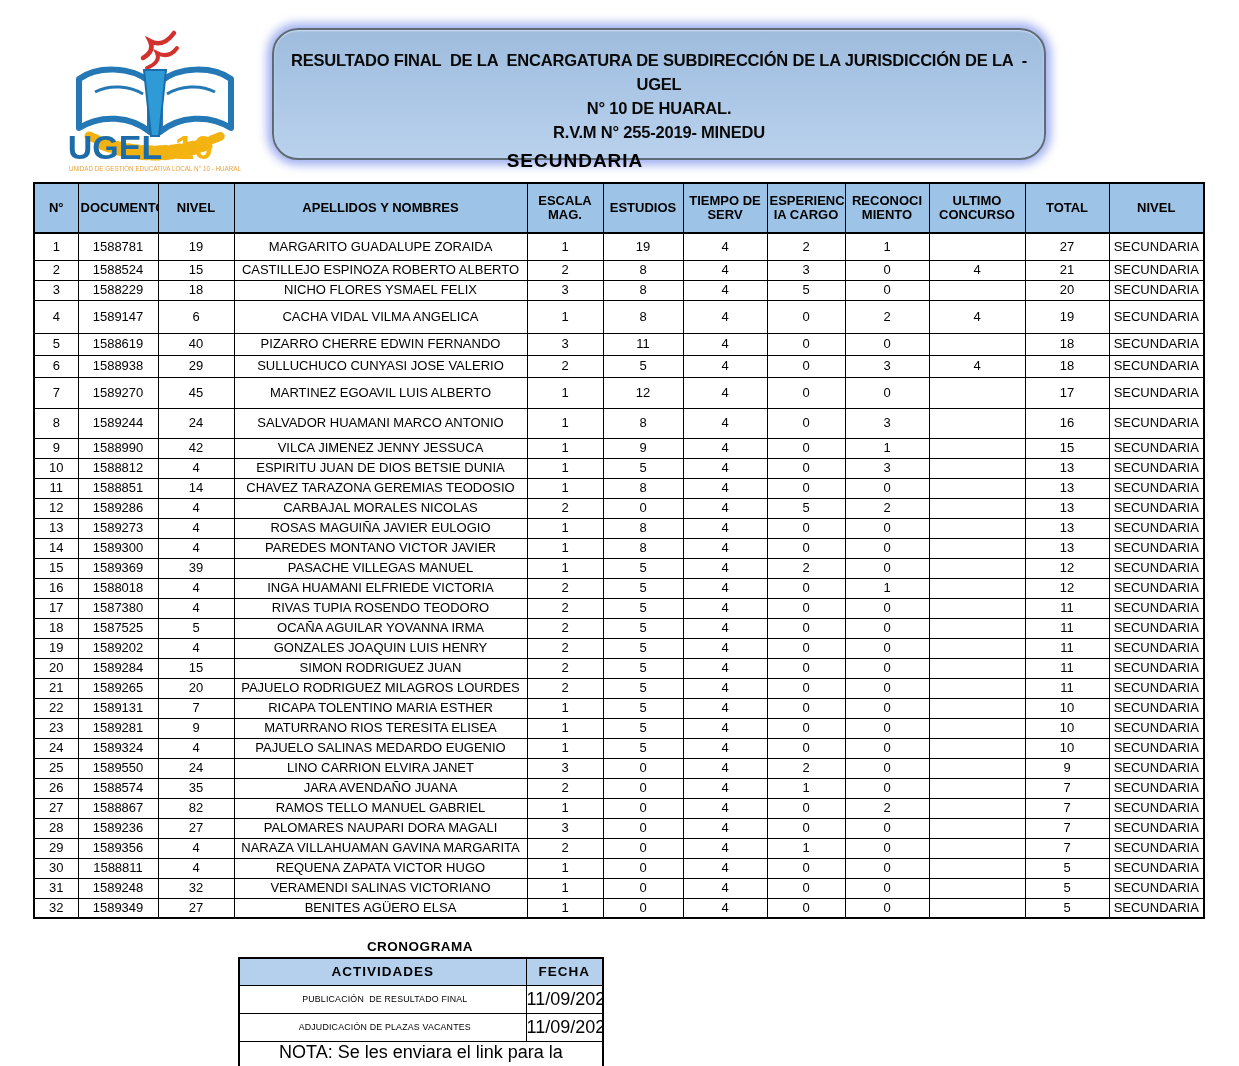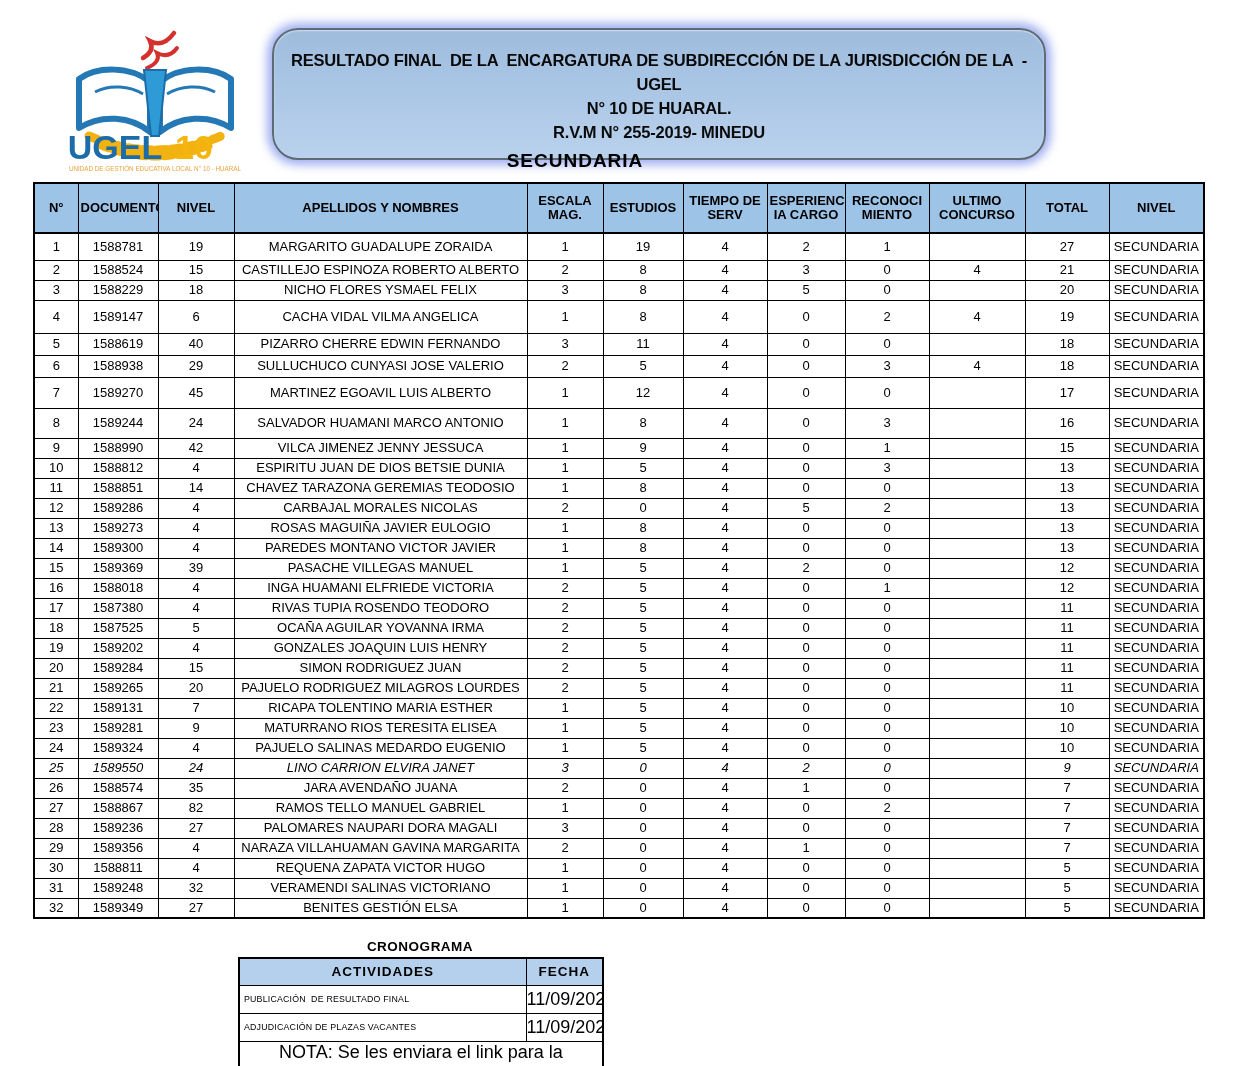--- a/index.html
+++ b/index.html
@@ -65,21 +65,21 @@
                  letter-spacing: 0.5px; margin-bottom: 3px; }
   table.crono-table {
     border-collapse: collapse; table-layout: fixed; width: 364px;
     border: 2px solid #000;
   }
   table.crono-table th, table.crono-table td { border: 1px solid #000; overflow: hidden; margin-left: 40px; }
   table.crono-table th {
     background: #b4d0ec; font-weight: bold; font-size: 13.5px;
     letter-spacing: 1px; height: 27px; text-align: center;
   }
-  td.act  { font-size: 8.8px; text-align: left; padding-left: 4px;
+  td.act  { font-size: 8.8px; text-align: center; padding-left: 4px;
             height: 28px; white-space: pre; letter-spacing: 0.2px; }
   td.date { font-size: 18px; text-align: center; }
   td.note { font-size: 18px; text-align: center; height: 26px; }
 </style>
 </head>
 <body>
 
 <div class="header">
 
   <div class="logo">
@@ -480,21 +480,21 @@
         <td class="c-name">PAJUELO SALINAS MEDARDO EUGENIO</td>
         <td>1</td>
         <td>5</td>
         <td>4</td>
         <td>0</td>
         <td>0</td>
         <td></td>
         <td>10</td>
         <td class="c-sec">SECUNDARIA</td>
       </tr>
-      <tr style="height: 20px; font-style: italic;">
+      <tr style="height: 20px;">
         <td>25</td>
         <td>1589550</td>
         <td>24</td>
         <td class="c-name">LINO CARRION ELVIRA JANET</td>
         <td>3</td>
         <td>0</td>
         <td>4</td>
         <td>2</td>
         <td>0</td>
         <td></td>
@@ -582,21 +582,21 @@
         <td>0</td>
         <td>0</td>
         <td></td>
         <td>5</td>
         <td class="c-sec">SECUNDARIA</td>
       </tr>
       <tr style="height: 20px;">
         <td>32</td>
         <td>1589349</td>
         <td>27</td>
-        <td class="c-name">BENITES GESTIÓN ELSA</td>
+        <td class="c-name">BENITES AGÜERO ELSA</td>
         <td>1</td>
         <td>0</td>
         <td>4</td>
         <td>0</td>
         <td>0</td>
         <td></td>
         <td>5</td>
         <td class="c-sec">SECUNDARIA</td>
       </tr>
     </tbody>

